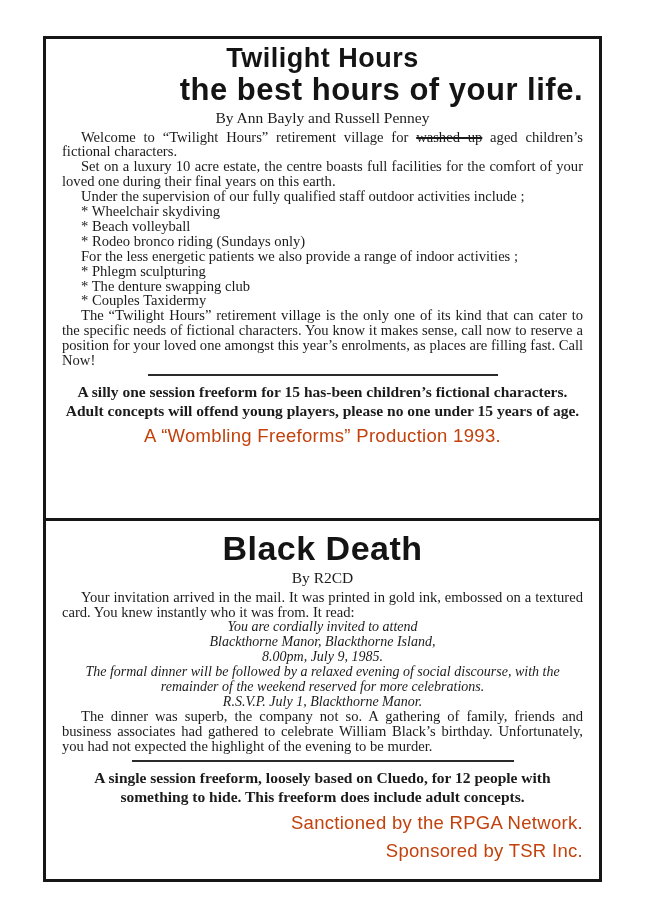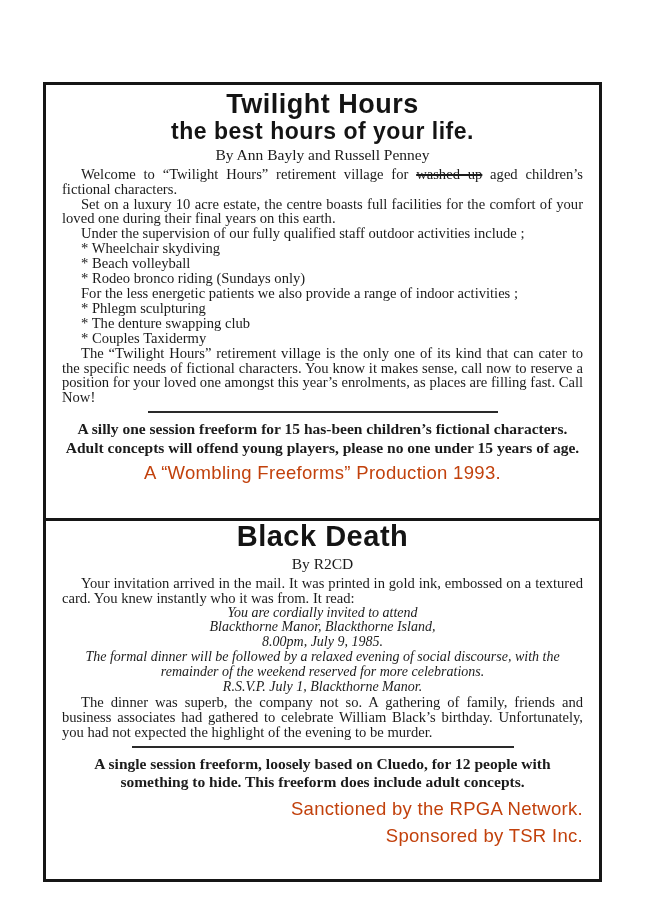--- a/index.html
+++ b/index.html
@@ -17,34 +17,34 @@
   }
   .panel {
     position: absolute;
     left: 43px; width: 559px;
     box-sizing: border-box;
     border: 3px solid #161616;
     background: #ffffff;
     padding: 0 16px;
     overflow: hidden;
   }
-  #panel-twilight { top: 36px; height: 502px; margin-top: 46px; }
+  #panel-twilight { top: 36px; height: 502px; }
   #panel-blackdeath { top: 518px; height: 364px; }
 
   .title {
     margin: 0; padding: 0;
     font-family: "Liberation Sans", sans-serif;
     font-weight: bold;
     text-align: center;
     color: #141414;
     letter-spacing: 0.5px;
   }
   #panel-twilight .title-main { margin-top: 5px; font-size: 27px; line-height: 1.06; }
-  #panel-twilight .title-sub  { font-size: 23px; line-height: 1.1; }
-  #panel-blackdeath .title-main { margin-top: 0; font-size: 29px; line-height: 1.1; }
+  #panel-twilight .title-sub  { font-size: 31px; line-height: 1.1; text-align: right; }
+  #panel-blackdeath .title-main { margin-top: 9px; font-size: 34px; line-height: 1.1; }
 
   .byline {
     text-align: center;
     font-size: 15.5px;
     line-height: 1.15;
     margin-top: 2px;
   }
 
   .body-block { margin-top: 3px; font-size: 14.6px; line-height: 14.9px; }
   .blk { margin: 0; }

